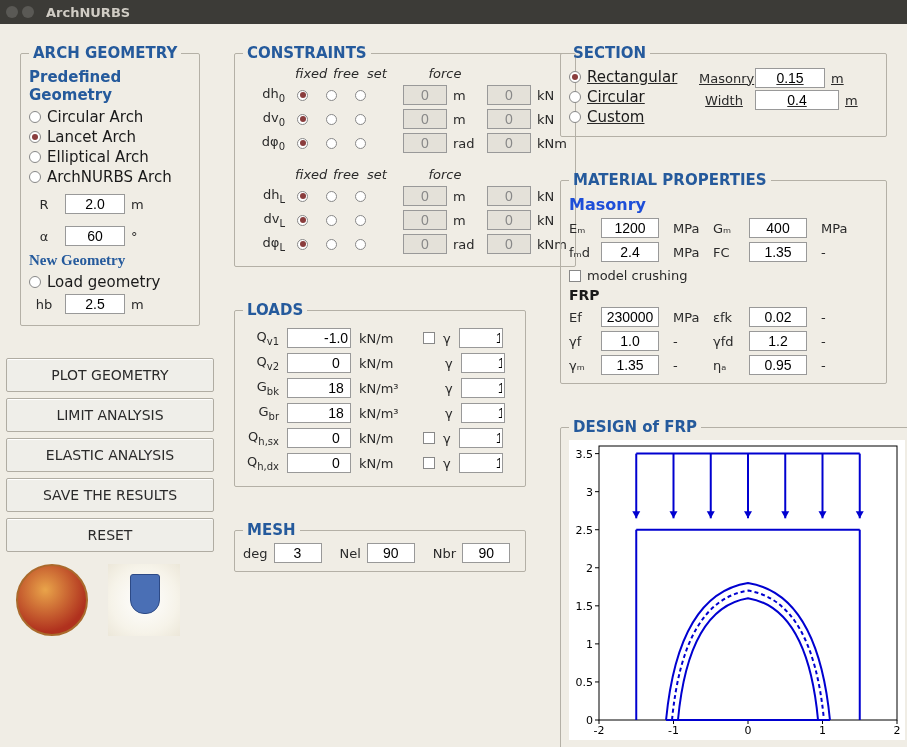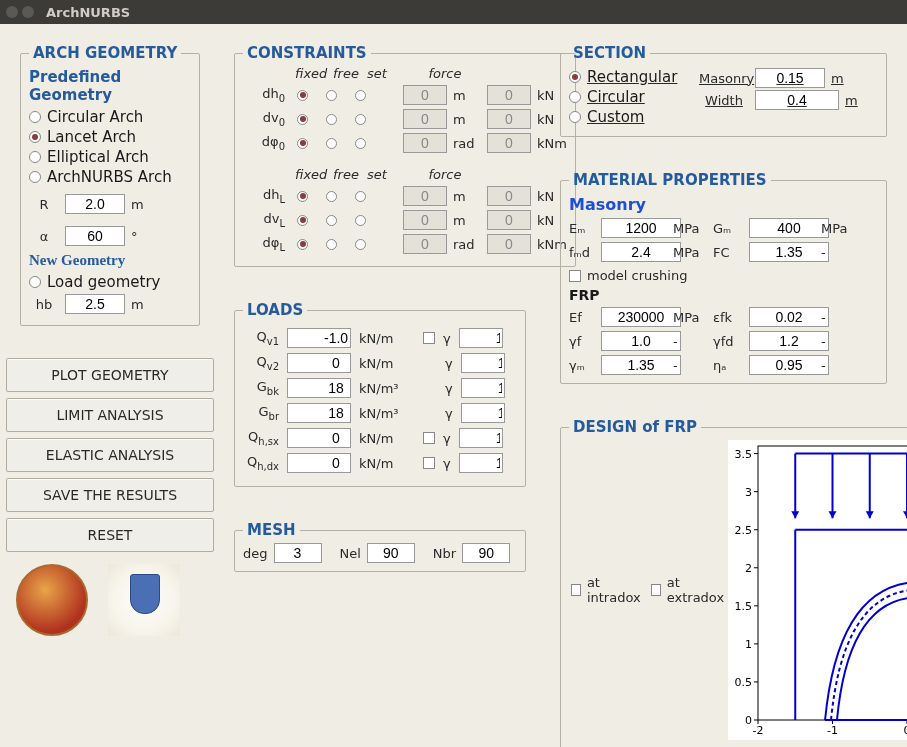--- a/index.html
+++ b/index.html
@@ -102,21 +102,21 @@
   .cons-row { display:flex; align-items:center; gap:6px; margin:4px 0; }
   .cons-row .tag { width:42px; text-align:right; }
   .cons-row .radios { display:flex; gap:18px; width:106px; justify-content:flex-start; padding-left:6px;}
   .cons-row input.val { width:44px; }
   .loads-row { display:flex; align-items:center; gap:8px; margin:5px 0; }
   .loads-row .tag { width:36px; text-align:right; }
   .loads-row input.val { width:64px;padding-left:36px; }
   .loads-row .un { width:56px; }
   .matgrid { display:grid; grid-template-columns: 26px 66px 34px 30px 66px 22px; gap:4px 6px; align-items:center; }
   .matgrid .l { text-align:left; }
-  .matgrid input.val{ width:80px; }
+  .matgrid input.val{ width:58px; }
   .designrow{ display:flex; align-items:center; gap:8px; margin:4px 2px; }
   .designrow .opt{ display:flex; align-items:center; gap:6px; flex:1;}
   .plot {
     width: 336px; height:300px; background:#fff; border:0;
   }
   svg.plotsvg { display:block; }
   .mesh-row { display:flex; align-items:center; gap:6px; }
   .mesh-row input.val{ width:48px;}
   .sep { height:6px; }
 </style>
@@ -432,30 +432,20 @@
         <input class="val" value="1.35" style="">
         <span>-</span>
         <span class="l">ηₐ</span>
         <input class="val" value="0.95" style="">
         <span>-</span>
       </div>
     </fieldset>
 
     <fieldset class="panel" style="flex:1; display:flex; flex-direction:row;align-items:center;">
       <legend>DESIGN of FRP</legend>
-      <div class="designrow">
-        <div class="opt">
-            <span class="check"></span>
-          <span>at intradox</span>
-          </div>
-        <div class="opt">
-            <span class="check"></span>
-          <span>at extradox</span>
-          </div>
-      </div>
       <div class="plot">
         <svg class="plotsvg" id="plot-svg" width="336" height="300" viewBox="0 0 336 300">
             <rect x="30" y="6" width="298" height="274" fill="#fff" stroke="#000" stroke-width="1"></rect>
             <line x1="30" y1="280" x2="30" y2="284" stroke="#000"></line>
             <text x="30" y="294" font-size="11" text-anchor="middle">-2</text>
             <line x1="104.5" y1="280" x2="104.5" y2="284" stroke="#000"></line>
             <text x="104.5" y="294" font-size="11" text-anchor="middle">-1</text>
             <line x1="179" y1="280" x2="179" y2="284" stroke="#000"></line>
             <text x="179" y="294" font-size="11" text-anchor="middle">0</text>
             <line x1="253.5" y1="280" x2="253.5" y2="284" stroke="#000"></line>

